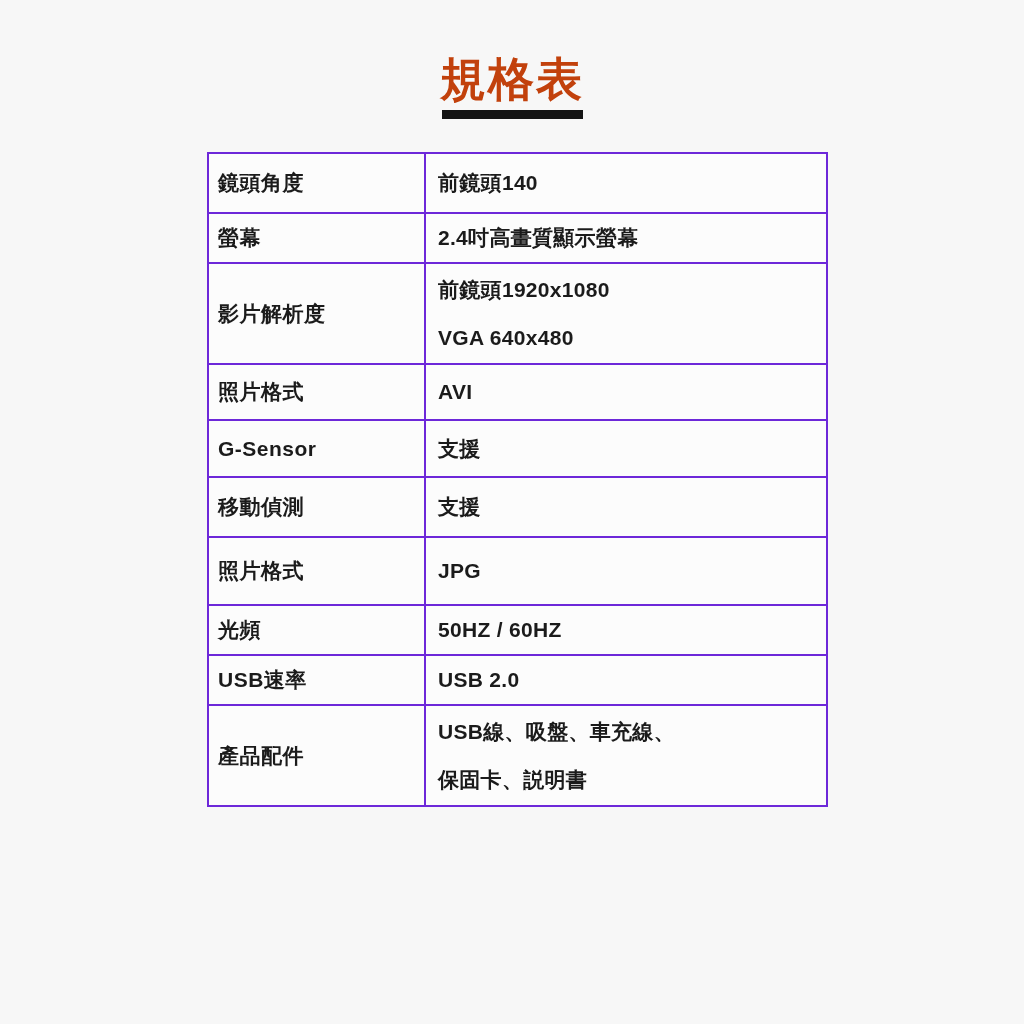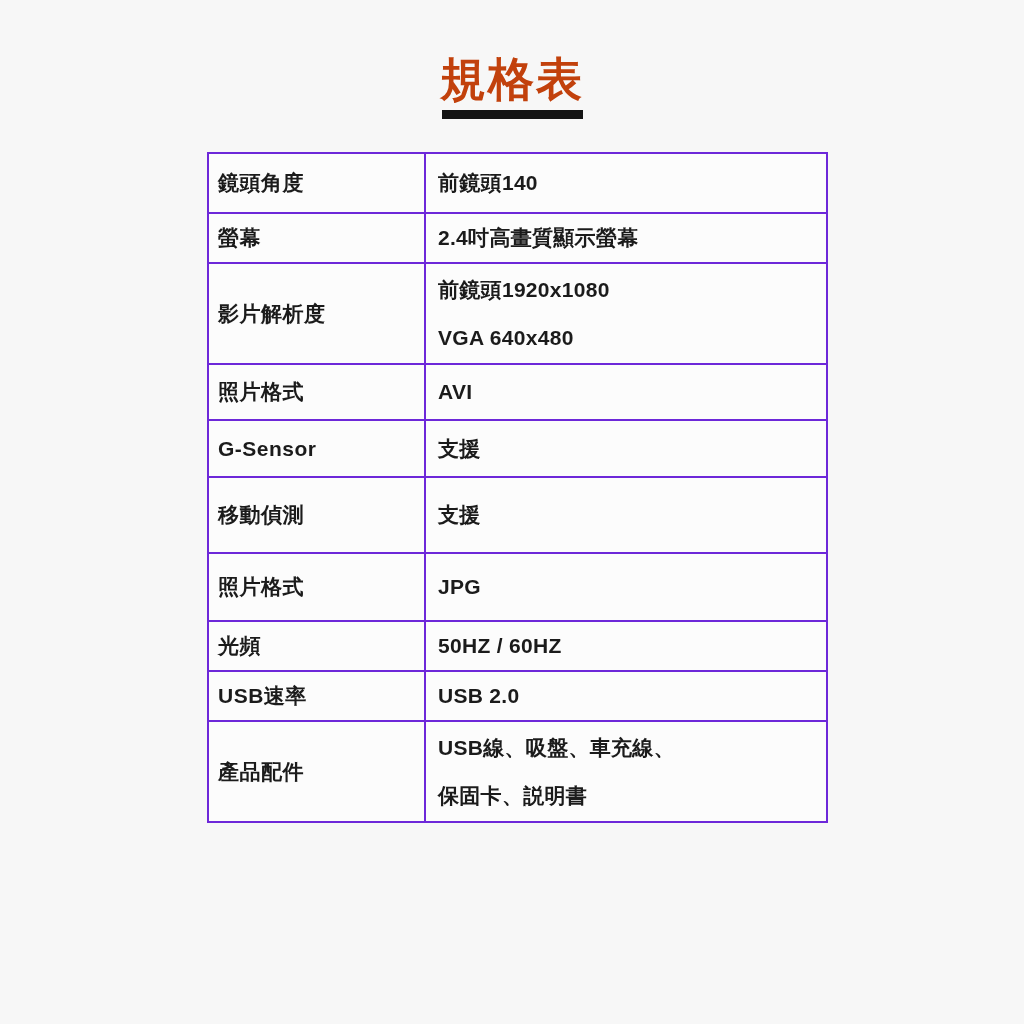--- a/index.html
+++ b/index.html
@@ -92,21 +92,21 @@
 VGA 640x480</td>
       </tr>
       <tr style="height:56px">
         <td class="label">照片格式</td>
         <td class="value">AVI</td>
       </tr>
       <tr style="height:57px">
         <td class="label">G-Sensor</td>
         <td class="value">支援</td>
       </tr>
-      <tr style="height:76px">
+      <tr style="height:60px">
         <td class="label">移動偵測</td>
         <td class="value">支援</td>
       </tr>
       <tr style="height:68px">
         <td class="label">照片格式</td>
         <td class="value">JPG</td>
       </tr>
       <tr style="height:48px">
         <td class="label">光頻</td>
         <td class="value">50HZ / 60HZ</td>

